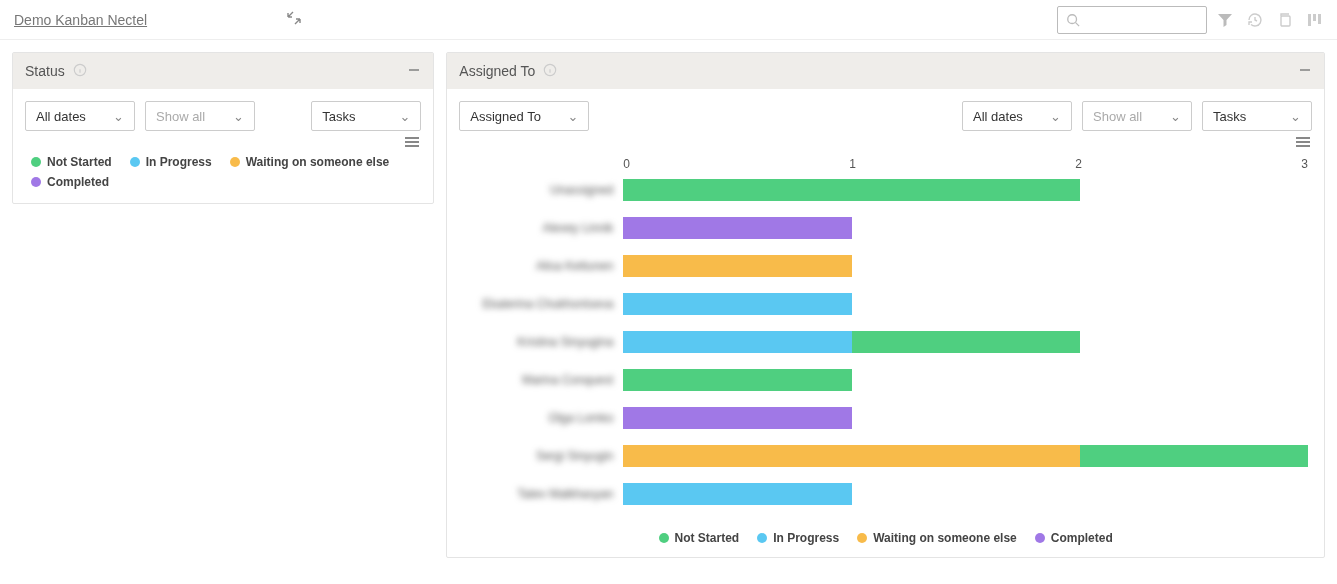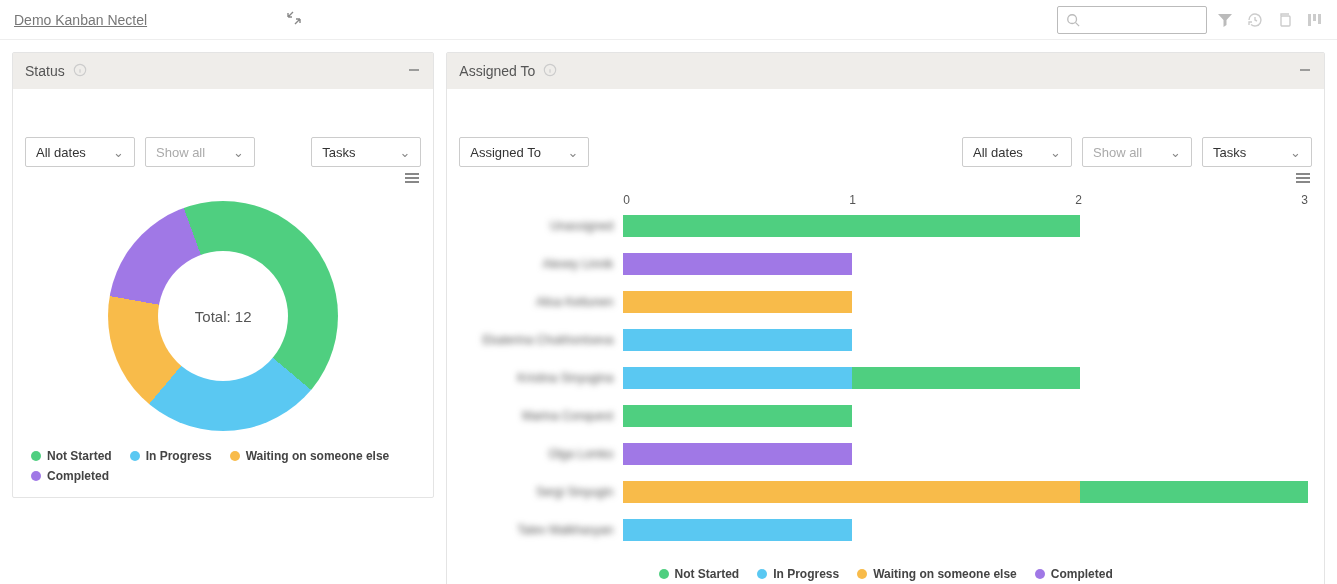--- a/index.html
+++ b/index.html
@@ -84,21 +84,20 @@
     border-radius: 2px;
     display: flex;
     align-items: center;
     justify-content: space-between;
     padding: 4px 10px;
     min-width: 110px;
     background: #fff;
     color: #333;
     font-size: 13px;
     cursor: pointer;
-    margin-top: 36px;
   }
   .dropdown.placeholder { color:#aaa; }
   .dropdown .chev { color:#888; margin-left:10px; }
   .menu-icon {
     margin: 6px 14px 0 0;
     align-self: flex-end;
     cursor:pointer;
     display:flex;
     flex-direction:column;
     gap:2px;
@@ -266,27 +265,20 @@
         <span>Tasks</span>
         <span class="chev">⌄</span>
       </div>
     </div>
     <div class="menu-icon">
         <div></div>
         <div></div>
         <div></div>
       </div>
 
-    <div class="donut-wrap">
-      <div class="donut" id="donut" style="background: conic-gradient(from -20deg, rgb(79, 207, 128) 0deg, rgb(79, 207, 128) 150deg, rgb(90, 200, 242) 150deg, rgb(90, 200, 242) 240deg, rgb(248, 187, 74) 240deg, rgb(248, 187, 74) 300deg, rgb(160, 120, 230) 300deg, rgb(160, 120, 230) 360deg);">
-        <div class="donut-hole">
-          <span>Total: 12</span>
-        </div>
-      </div>
-    </div>
 
     <div class="legend">
       <div class="legend-item">
           <span class="swatch" style="background:#4fcf80"></span>
           <span>Not Started</span>
         </div>
       <div class="legend-item">
           <span class="swatch" style="background:#5ac8f2"></span>
           <span>In Progress</span>
         </div>

